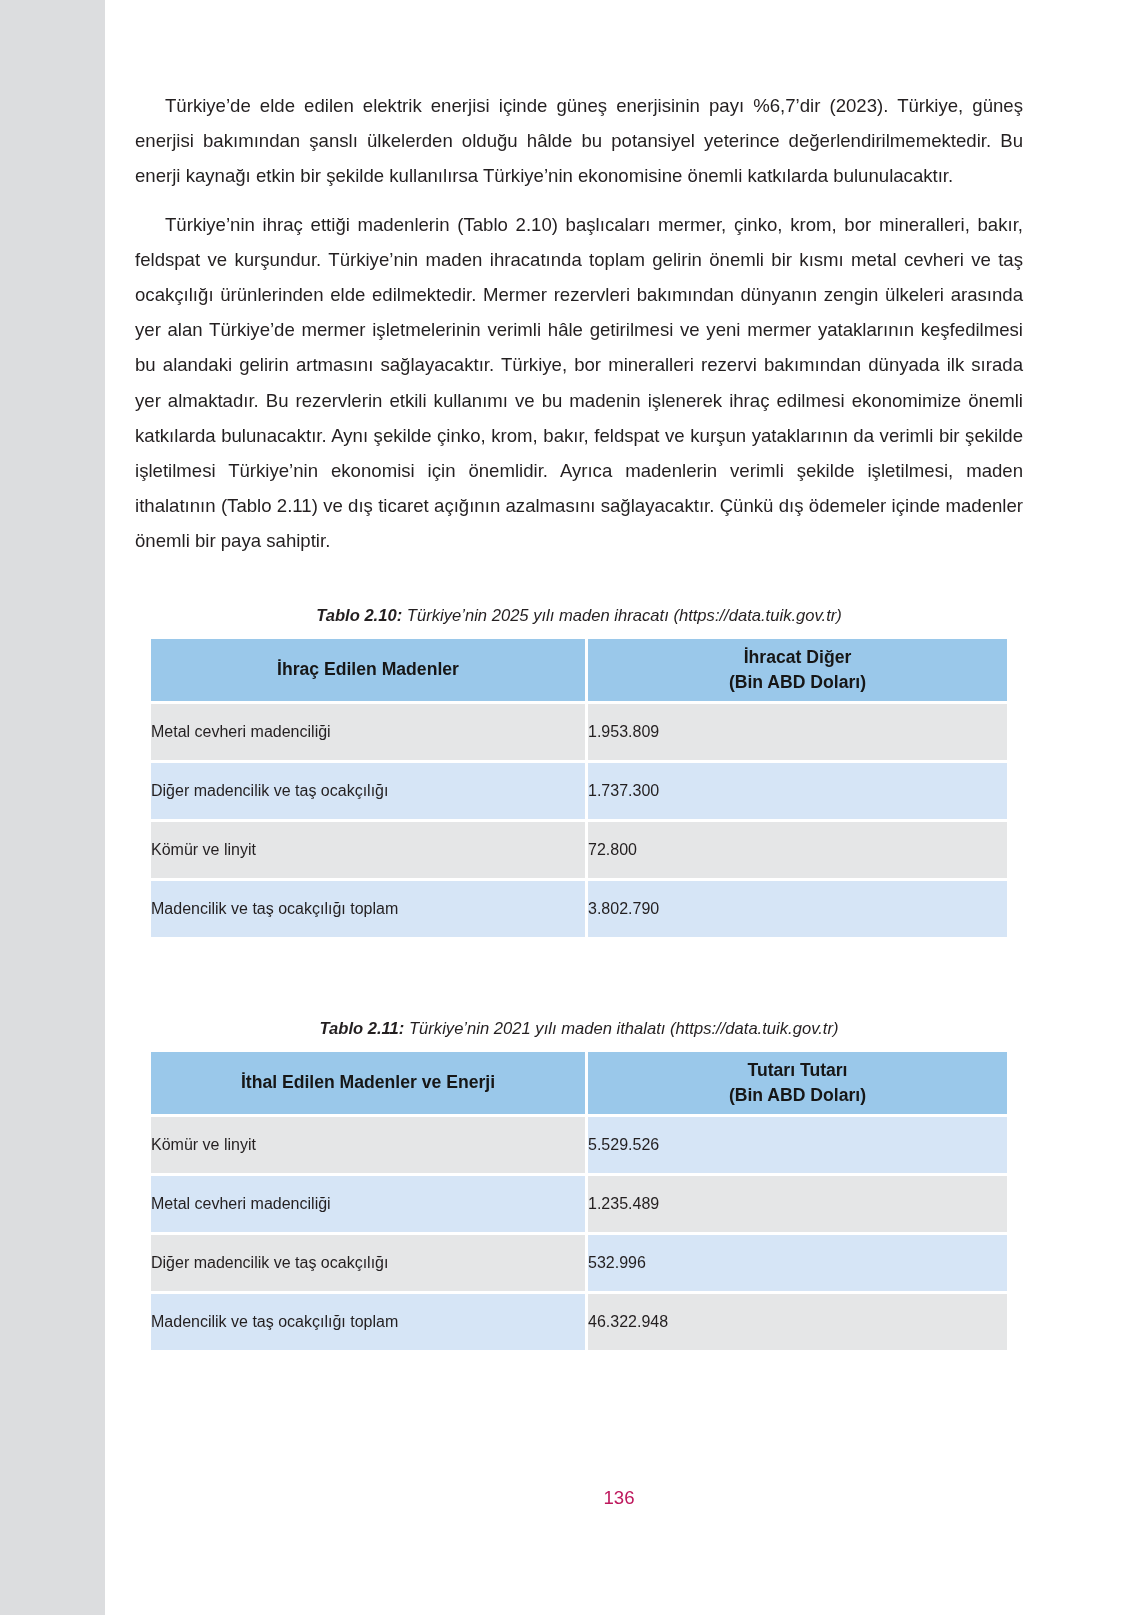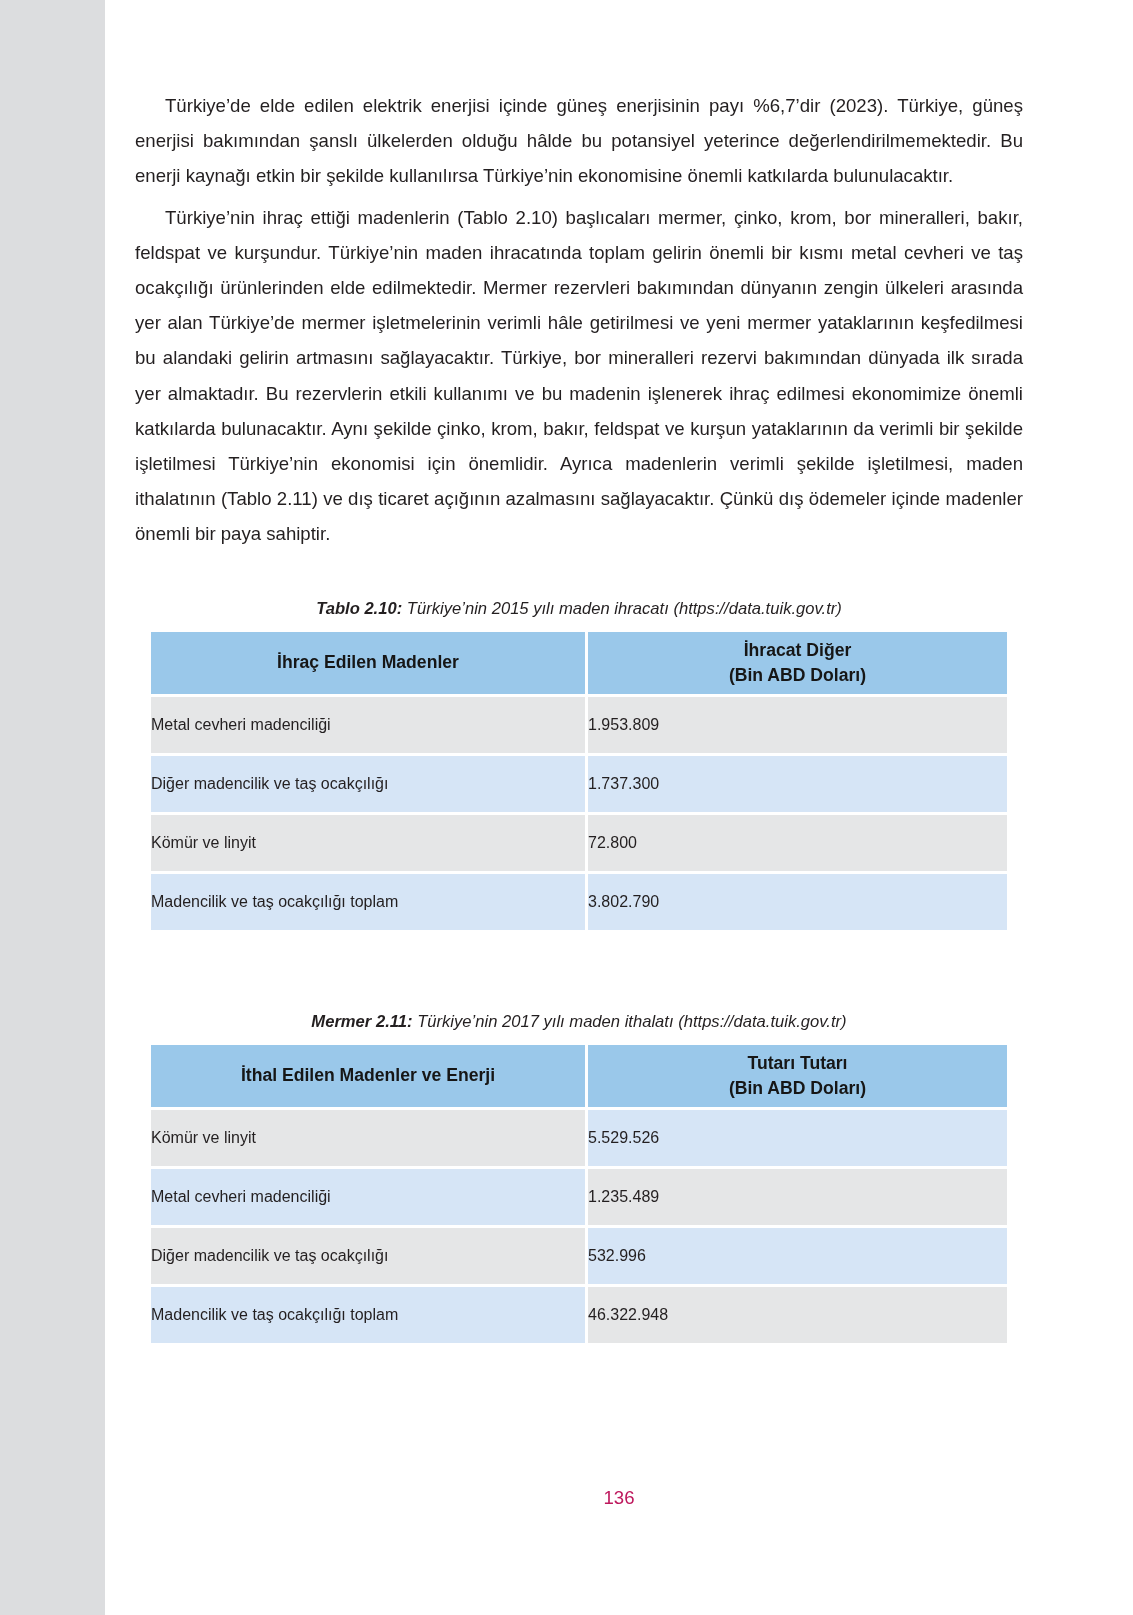--- a/index.html
+++ b/index.html
@@ -46,21 +46,21 @@
     text-align: justify;
     text-justify: inter-word;
     font-size: 18.6px;
     line-height: 35.2px;
     text-indent: 30px;
     color: #231f20;
     -webkit-hyphens: none;
     hyphens: none;
   }
   p.body-par + p.body-par {
-    margin-top: 6px;
+    margin-top: 13px;
   }
 
   .table-block {
     margin-top: 46px;
   }
   .table-block.second {
     margin-top: 78px;
   }
 
   .tbl-caption {
@@ -136,21 +136,21 @@
 
 <div class="page">
 
   <div class="content">
 
     <p class="body-par">Türkiye’de elde edilen elektrik enerjisi içinde güneş enerjisinin payı %6,7’dir (2023). Türkiye, güneş enerjisi bakımından şanslı ülkelerden olduğu hâlde bu potansiyel yeterince değerlendirilmemektedir. Bu enerji kaynağı etkin bir şekilde kullanılırsa Türkiye’nin ekonomisine önemli katkılarda bulunulacaktır.</p>
     <p class="body-par">Türkiye’nin ihraç ettiği madenlerin (Tablo 2.10) başlıcaları mermer, çinko, krom, bor mineralleri, bakır, feldspat ve kurşundur. Türkiye’nin maden ihracatında toplam gelirin önemli bir kısmı metal cevheri ve taş ocakçılığı ürünlerinden elde edilmektedir. Mermer rezervleri bakımından dünyanın zengin ülkeleri arasında yer alan Türkiye’de mermer işletmelerinin verimli hâle getirilmesi ve yeni mermer yataklarının keşfedilmesi bu alandaki gelirin artmasını sağlayacaktır. Türkiye, bor mineralleri rezervi bakımından dünyada ilk sırada yer almaktadır. Bu rezervlerin etkili kullanımı ve bu madenin işlenerek ihraç edilmesi ekonomimize önemli katkılarda bulunacaktır. Aynı şekilde çinko, krom, bakır, feldspat ve kurşun yataklarının da verimli bir şekilde işletilmesi Türkiye’nin ekonomisi için önemlidir. Ayrıca madenlerin verimli şekilde işletilmesi, maden ithalatının (Tablo 2.11) ve dış ticaret açığının azalmasını sağlayacaktır. Çünkü dış ödemeler içinde madenler önemli bir paya sahiptir.</p>
 
     <div class="table-block">
       <div class="tbl-caption">
-        <span class="cap-label">Tablo 2.10:</span><span> Türkiye’nin 2015 yılı maden ihracatı (https://data.tuik.gov.tr)</span>
+        <span class="cap-label">Tablo 2.10:</span><span> Türkiye’nin 2025 yılı maden ihracatı (https://data.tuik.gov.tr)</span>
       </div>
 
       <table class="data-table">
         <colgroup>
           <col class="col-name">
           <col class="col-val">
         </colgroup>
         <thead>
           <tr>
             <th>İhraç Edilen Madenler</th>
@@ -176,21 +176,21 @@
           <tr>
             <td class="c-name bg-blue">Madencilik ve taş ocakçılığı toplam</td>
             <td class="c-val bg-blue">3.802.790</td>
           </tr>
         </tbody>
       </table>
     </div>
 
     <div class="table-block second">
       <div class="tbl-caption">
-        <span class="cap-label">Mermer 2.11:</span><span> Türkiye’nin 2017 yılı maden ithalatı (https://data.tuik.gov.tr)</span>
+        <span class="cap-label">Tablo 2.11:</span><span> Türkiye’nin 2021 yılı maden ithalatı (https://data.tuik.gov.tr)</span>
       </div>
 
       <table class="data-table">
         <colgroup>
           <col class="col-name">
           <col class="col-val">
         </colgroup>
         <thead>
           <tr>
             <th>İthal Edilen Madenler ve Enerji</th>

